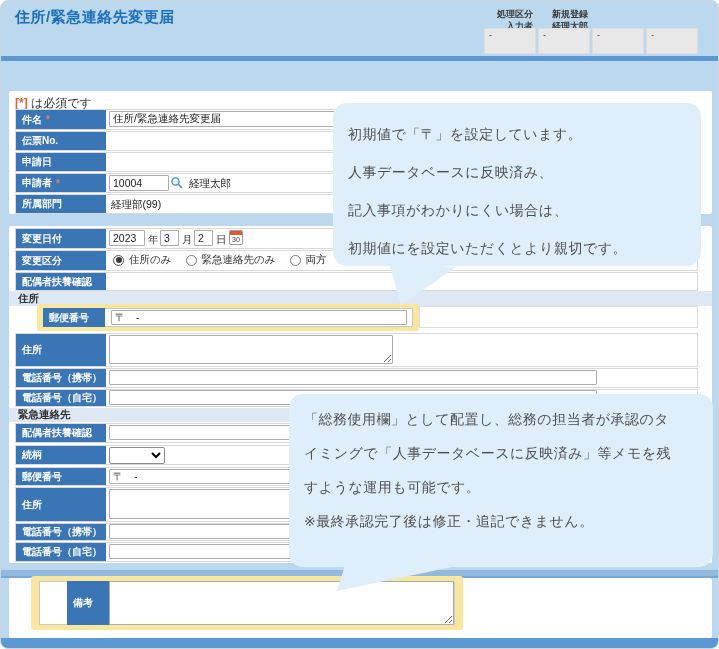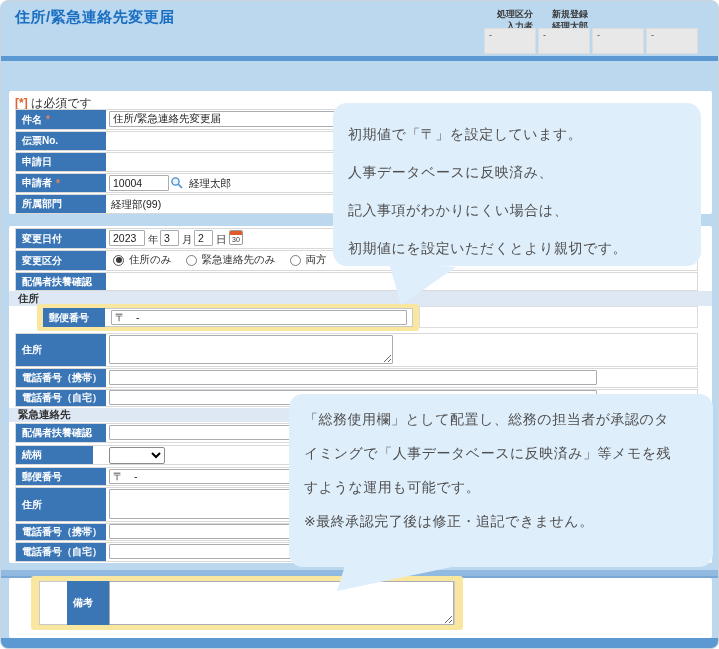--- a/index.html
+++ b/index.html
@@ -211,21 +211,21 @@
   <div class="band" style="top:407px; height:14px;">緊急連絡先</div>
 
   <div class="row" style="left:14px; top:422px; width:683px; height:20px;">
     <div class="cell-label" style="width:90px;">
         <span>配偶者扶養確認</span>
       </div>
   </div>
   <input class="ipt" style="left: 108px; top: 424px; width: 488px; height: 15px;">
 
   <div class="row" style="left:14px; top:444px; width:683px; height:20px;">
-    <div class="cell-label" style="width:77px;">
+    <div class="cell-label" style="width:90px;">
         <span>続柄</span>
       </div>
   </div>
   <select class="sel" style="left:108px; top:446px;"><option></option></select>
 
   <div class="row" style="left:14px; top:466px; width:683px; height:19px;">
     <div class="cell-label" style="width:90px;">
         <span>郵便番号</span>
       </div>
   </div>

